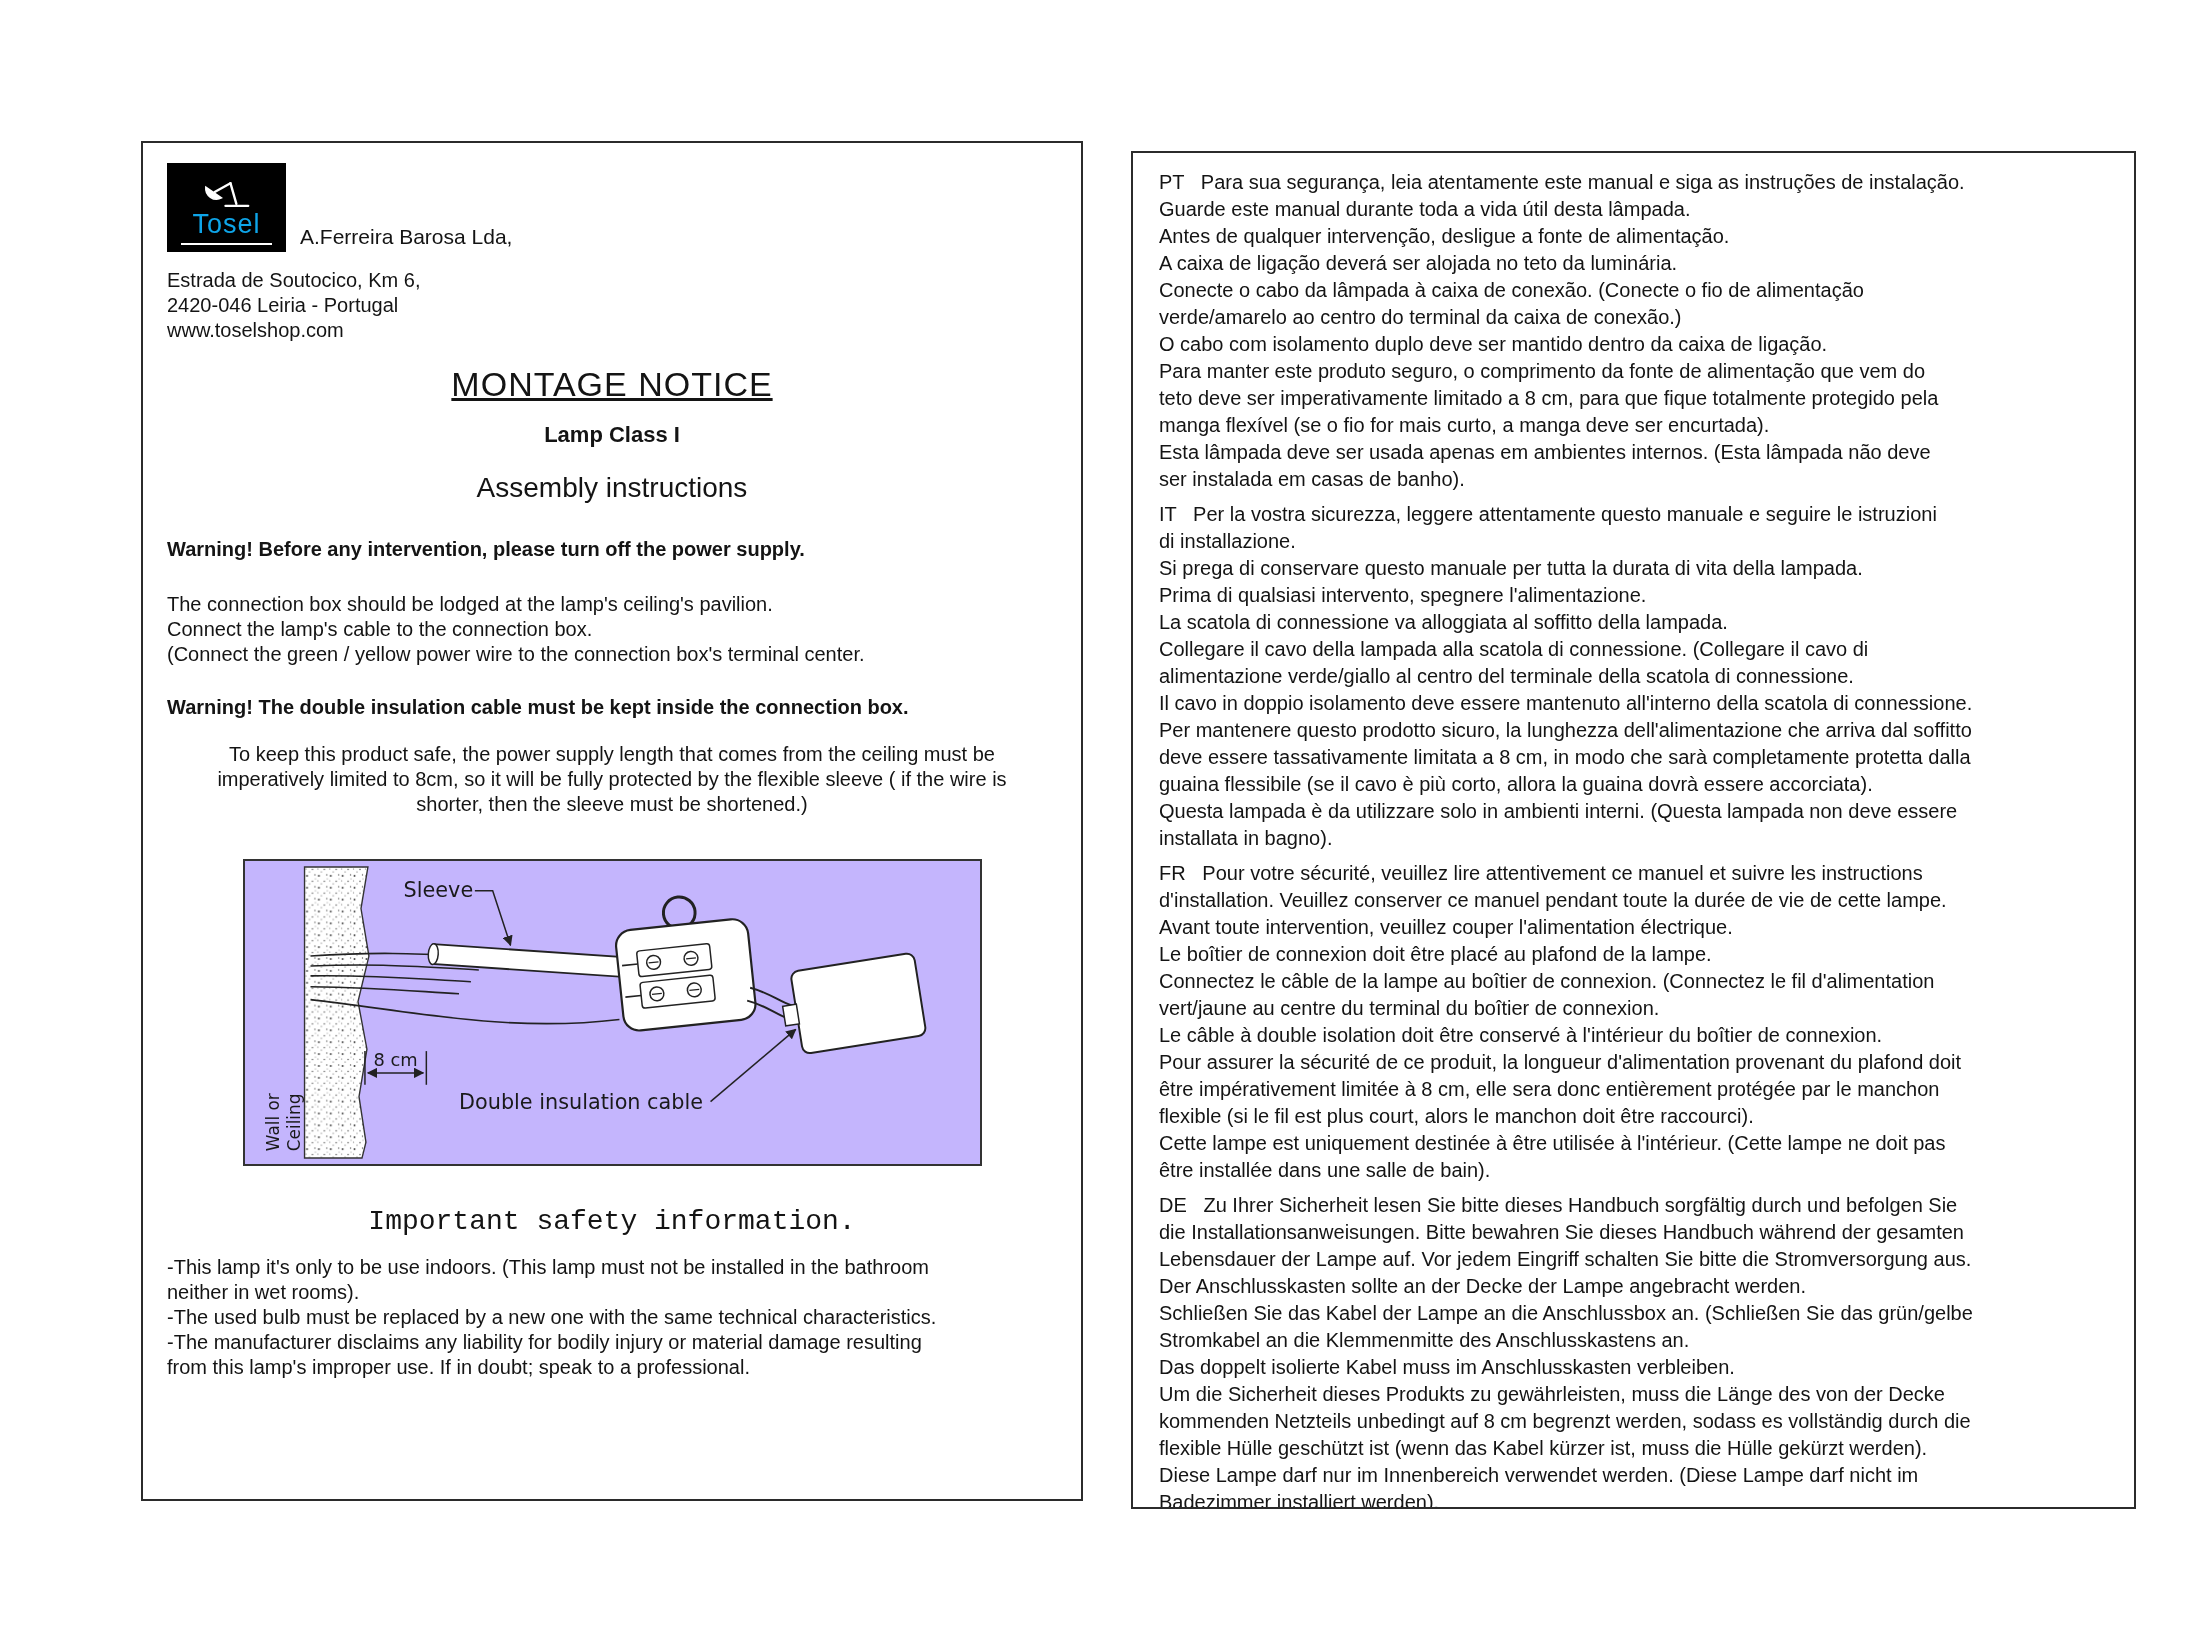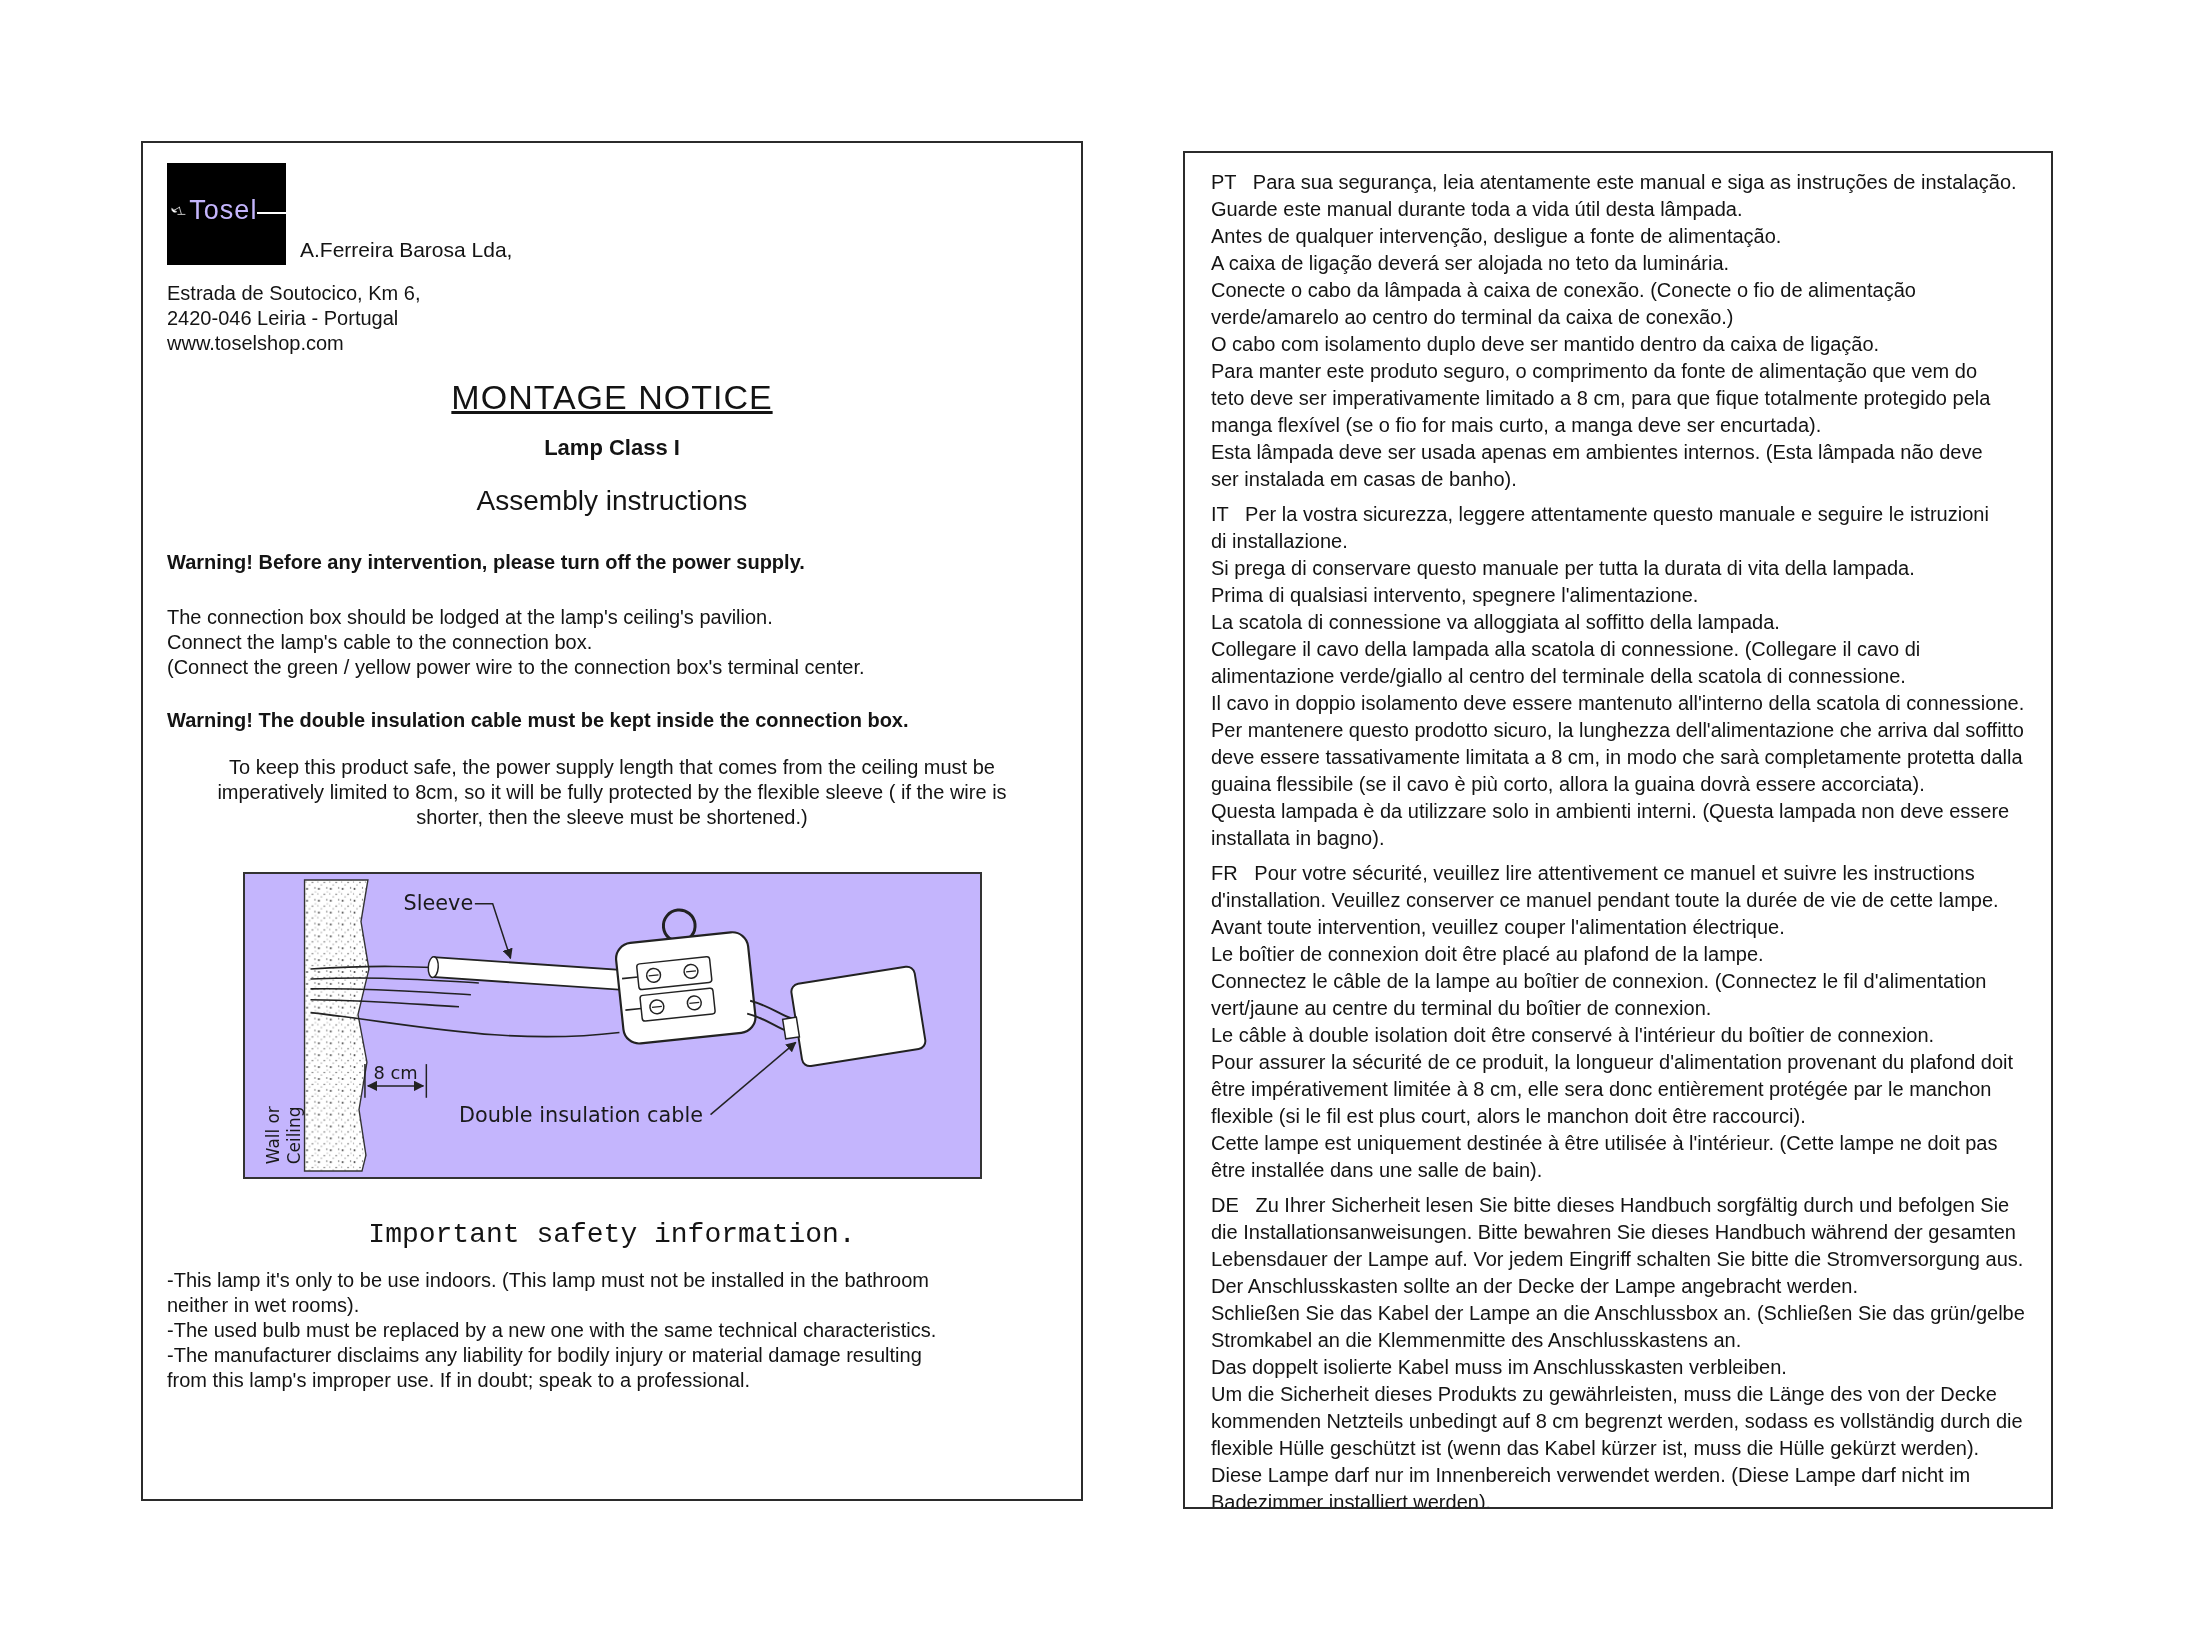--- a/index.html
+++ b/index.html
@@ -11,29 +11,29 @@
     color: #141414;
     position: relative;
   }
   .page {
     position: absolute;
     border: 2px solid #2b2b2b;
     background: #ffffff;
     overflow: hidden;
   }
   .page-left  { left: 141px;  top: 141px; width: 942px;  height: 1360px; padding: 20px 24px; }
-  .page-right { left: 1183px; top: 151px; width: 870px; height: 1358px; padding: 16px 26px; }
+  .page-right { left: 1131px; top: 151px; width: 1005px; height: 1358px; padding: 16px 26px; }
 
   .pre { white-space: pre-wrap; }
 
   
   .logo-row { display: flex; align-items: flex-end; gap: 14px; }
   .logo {
-    width: 119px; height: 102px; background: #000;
-    color: #c4b5fd; display: flex; flex-direction: row;
+    width: 119px; height: 89px; background: #000;
+    color: #0ea5e9; display: flex; flex-direction: column;
     align-items: center; justify-content: flex-end;
     padding-bottom: 7px; flex: 0 0 auto;
   }
   .logo-text { font-size: 27px; letter-spacing: 1px; line-height: 1; }
   .logo-underline { width: 91px; height: 2px; background: #fff; margin-top: 5px; }
   .company { font-size: 21px; padding-bottom: 3px; }
   .address { font-size: 20px; line-height: 25px; margin-top: 16px; }
 
   .doc-title    { text-align: center; font-size: 34px; letter-spacing: 1px; margin-top: 22px; text-decoration: underline; }
   .doc-subtitle { text-align: center; font-size: 22px; font-weight: bold; margin-top: 18px; }

